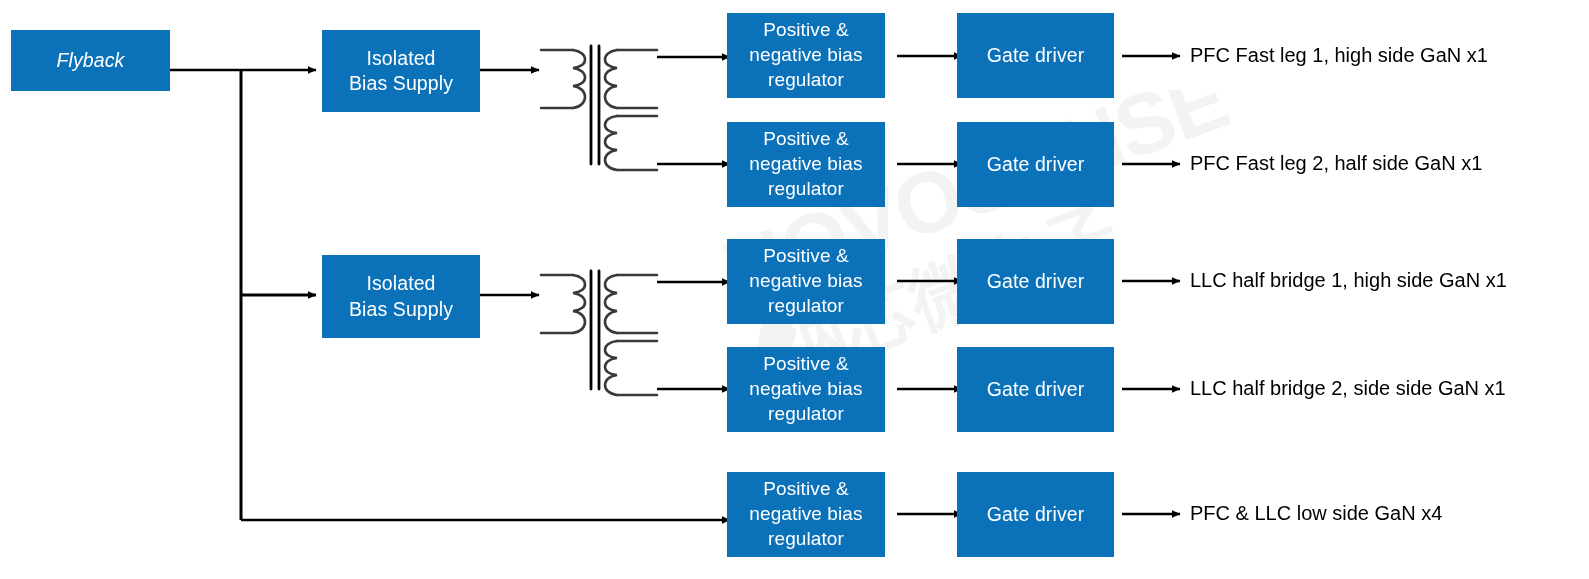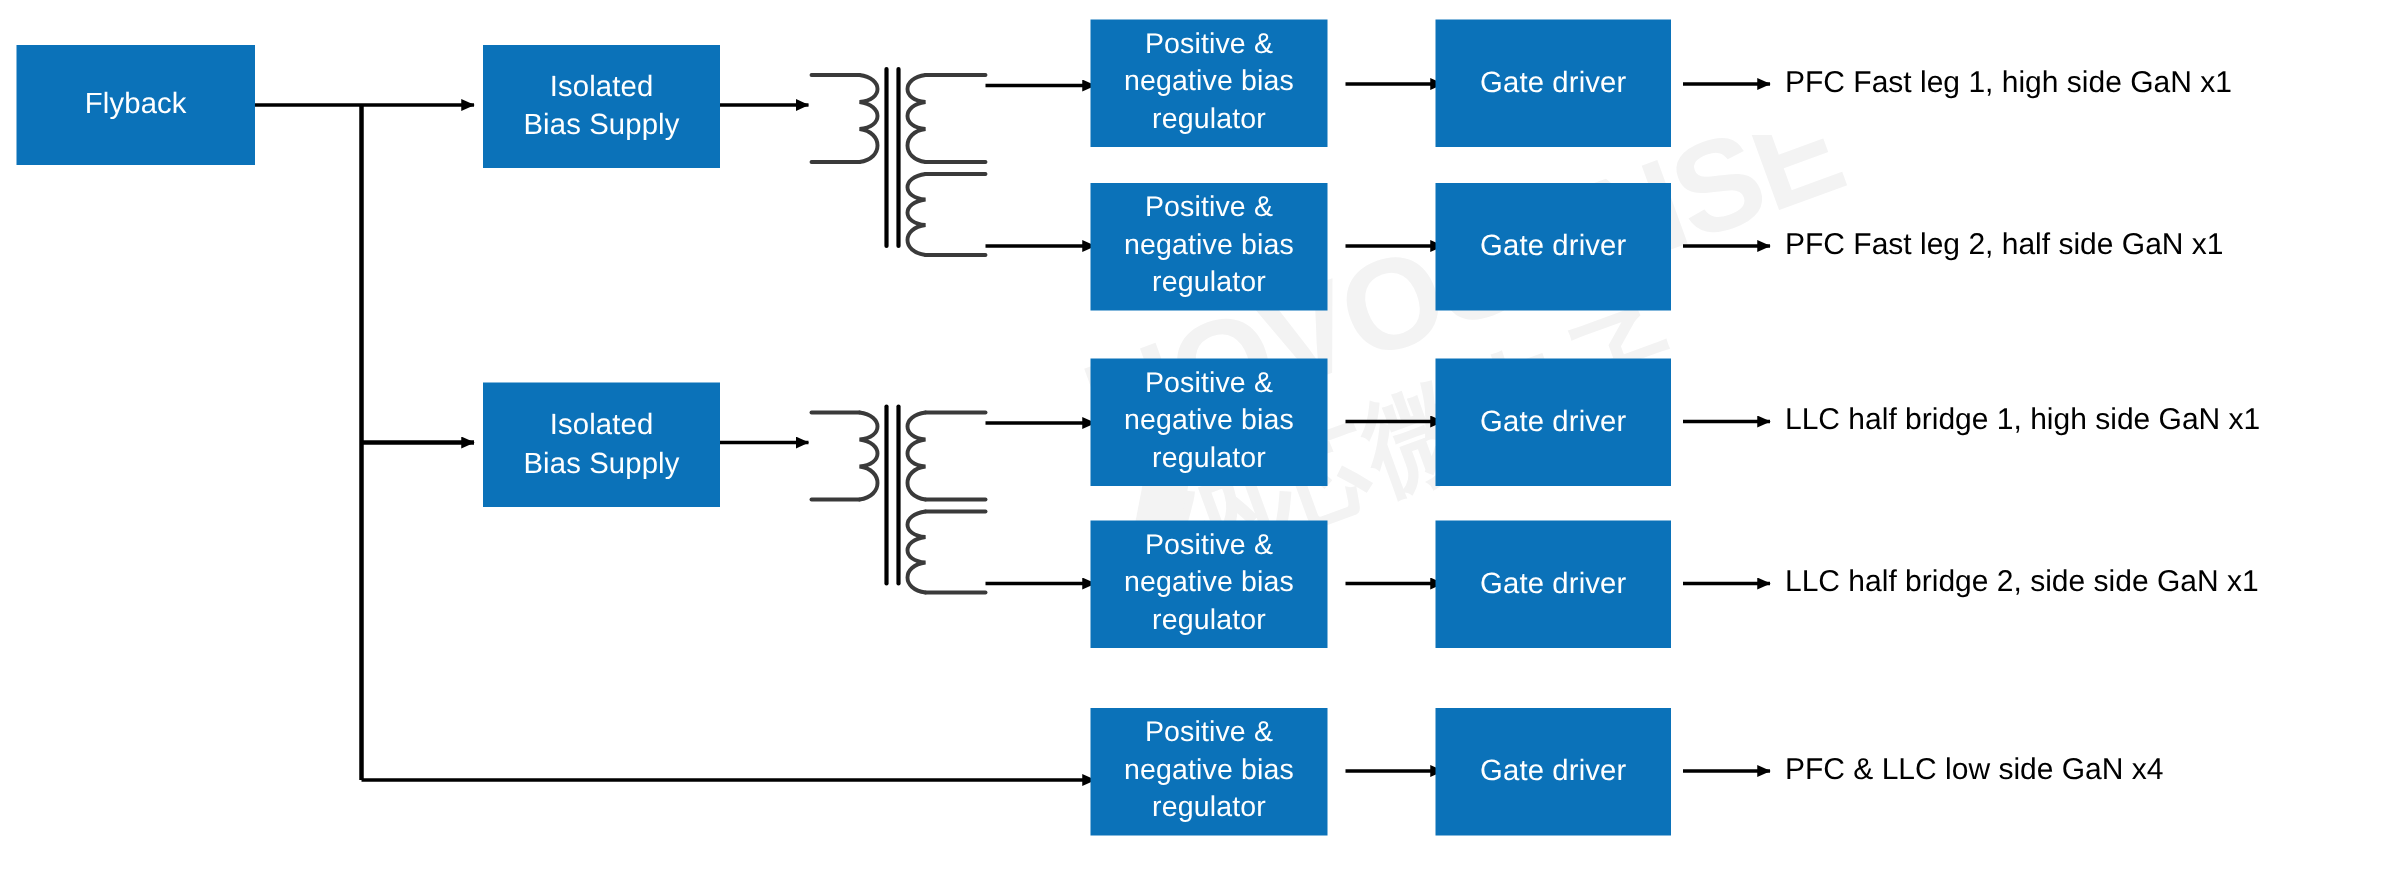--- a/index.html
+++ b/index.html
@@ -156,21 +156,21 @@
       <path d="M60,26 L60,144" stroke="#000000" stroke-width="2.8"></path>
       <path d="M78,30 L118,30"></path>
       <path d="M78,88 L118,88"></path>
       <path d="M78,30 C62,32 62,47 78,48  C62,50 62,65 78,66  C62,68 62,86 78,88"></path>
       <path d="M78,96 L118,96"></path>
       <path d="M78,150 L118,150"></path>
       <path d="M78,96 C62,98 62,112 78,113  C62,115 62,129 78,130  C62,132 62,148 78,150"></path>
     </g>
   </svg>
 
-  <div class="block" style="left:11px; top:30px; width:159px; height:80px;">Flyback</div>
+  <div class="block" style="left:11px; top:30px; width:159px; height:61px;font-style:italic;">Flyback</div>
 
   <div class="block" style="left:322px; top:30px; width:158px; height:82px;">Isolated
 Bias Supply</div>
 
   <div class="block" style="left:322px; top:255px; width:158px; height:83px;">Isolated
 Bias Supply</div>
 
   <div class="block small" style="left:727px; top:13px; width:158px; height:85px;">Positive &amp;
 negative bias
 regulator</div>

